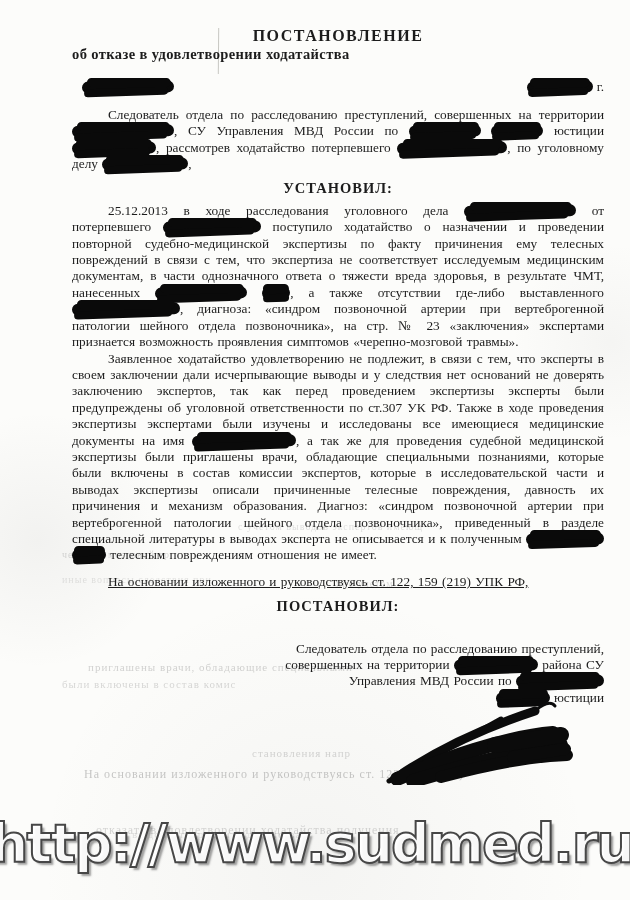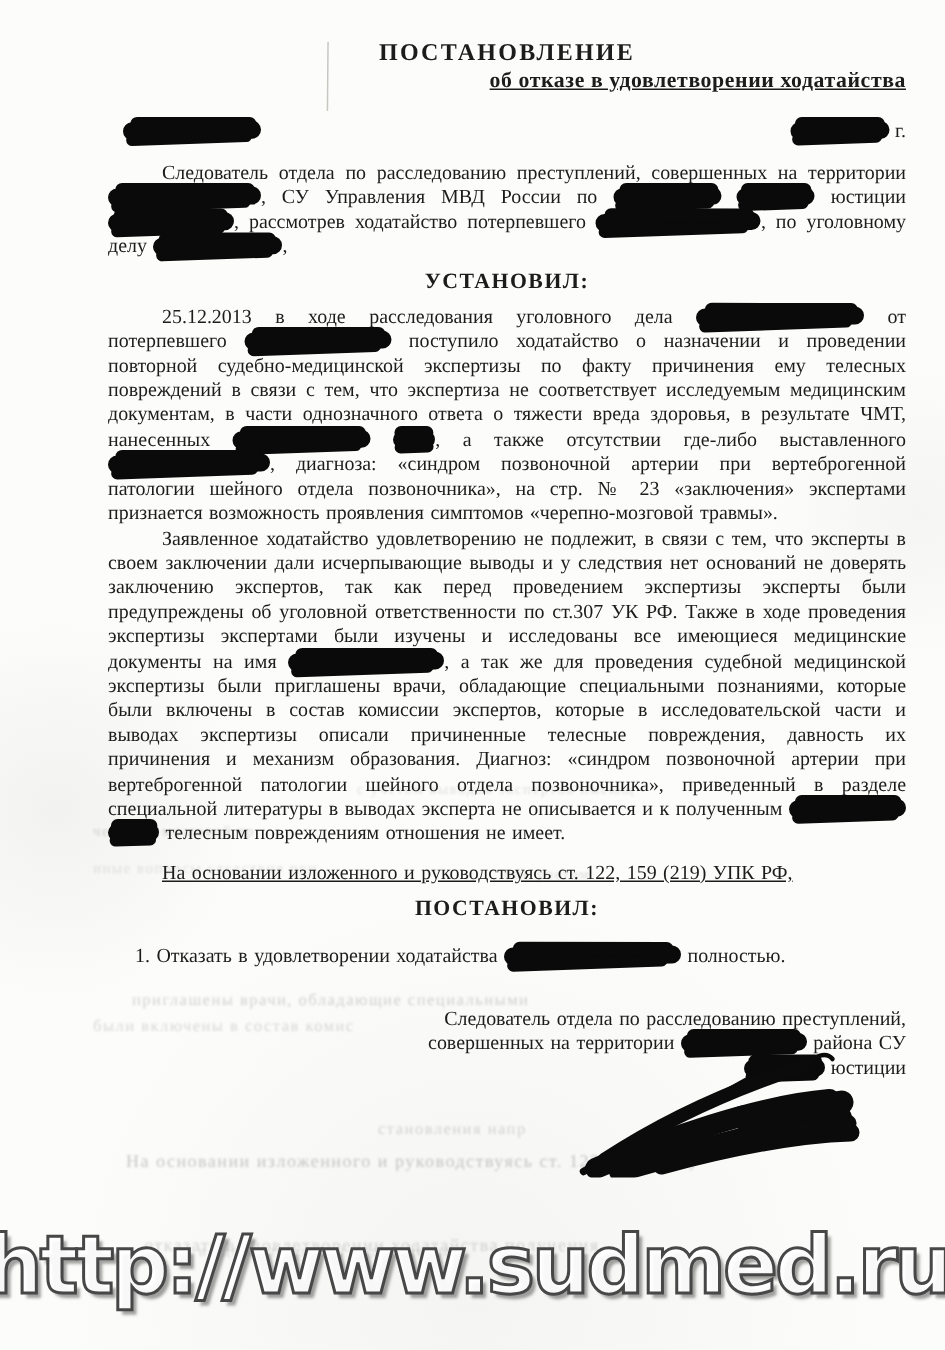--- a/index.html
+++ b/index.html
@@ -15,21 +15,21 @@
       radial-gradient(circle at 50% 96%, rgba(120,120,120,.06), transparent 30%),
       #fcfcfa;
     font-family:"Liberation Serif","DejaVu Serif",serif;
     font-size:13.3px;line-height:16.4px;
   }
   .content{position:relative;padding:28px 26px 0 72px;z-index:3;}
   .title{
     text-align:center;font-weight:bold;font-size:16px;letter-spacing:1.5px;margin:0;
   }
   .subtitle{
-    text-align:right;font-weight:bold;font-size:14.5px;letter-spacing:.4px;margin:2px 0 0 0;text-decoration:underline;
+    text-align:left;font-weight:bold;font-size:14.5px;letter-spacing:.4px;margin:2px 0 0 0;
   }
   .meta-row{
     display:flex;justify-content:space-between;align-items:flex-start;
     margin:16px 0 2px 10px;height:26px;
   }
   .para{
     text-align:justify;text-indent:36px;margin:0;word-spacing:1px;
   }
   .section-heading{
     text-align:center;font-weight:bold;font-size:14.5px;letter-spacing:1px;
@@ -109,26 +109,26 @@
     <p class="section-heading">УСТАНОВИЛ:</p>
 
     <p class="para">25.12.2013 в ходе расследования уголовного дела <span class="redact" style="width: 112px;"></span> от потерпевшего <span class="redact" style="width: 98px;"></span> поступило ходатайство о назначении и проведении повторной судебно-медицинской экспертизы по факту причинения ему телесных повреждений в связи с тем, что экспертиза не соответствует исследуемым медицинским документам, в части однозначного ответа о тяжести вреда здоровья, в результате ЧМТ, нанесенных <span class="redact" style="width: 92px;"></span> <span class="redact" style="width: 28px;"></span>, а также отсутствии  где-либо выставленного <span class="redact" style="width: 108px;"></span>, диагноза: «синдром позвоночной артерии при вертеброгенной патологии шейного отдела позвоночника», на стр. № 23 «заключения» экспертами признается возможность проявления симптомов «черепно-мозговой травмы».</p>
     <p class="para">Заявленное ходатайство удовлетворению не подлежит, в связи с тем, что эксперты в своем заключении дали исчерпывающие выводы и у следствия нет оснований не доверять заключению экспертов, так как перед проведением экспертизы эксперты были предупреждены об уголовной ответственности по ст.307 УК РФ. Также в ходе проведения экспертизы экспертами были изучены и исследованы все имеющиеся медицинские документы на имя <span class="redact" style="width: 104px;"></span>, а так же для проведения судебной медицинской экспертизы были приглашены врачи, обладающие специальными познаниями, которые были включены в состав комиссии экспертов, которые в исследовательской части и выводах экспертизы описали причиненные телесные повреждения, давность их причинения и механизм образования. Диагноз: «синдром позвоночной артерии при вертеброгенной патологии шейного отдела позвоночника»,  приведенный в разделе специальной литературы в выводах эксперта не описывается и к полученным <span class="redact" style="width: 78px;"></span> <span class="redact" style="width: 34px;"></span> телесным повреждениям отношения не имеет.</p>
 
     <p class="para legal">На основании изложенного и руководствуясь ст. 122, 159 (219) УПК РФ,</p>
 
     <p class="section-heading">ПОСТАНОВИЛ:</p>
 
     <div class="resolutions">
-      <p class="para">1. Отказать в удовлетворении  ходатайства <span class="redact" style="width: 118px;"></span> полностью.</p>
     </div>
 
     <div class="signoff">
       <p class="para">Следователь отдела по расследованию преступлений,</p>
       <p class="para">совершенных на территории <span class="redact" style="width: 84px;"></span> района СУ</p>
+      <p class="para">Управления МВД России по <span class="redact" style="width: 88px;"></span></p>
       <p class="para"><span class="redact" style="width: 54px;"></span> юстиции</p>
     </div>
   </div>
 
   <svg class="signature" viewBox="0 0 192 92" xmlns="http://www.w3.org/2000/svg">
     <g stroke="#0b0b0b" fill="none" stroke-linecap="round">
       <path d="M6 88 L118 26" stroke-width="5"></path>
       <path d="M20 80 C 55 57, 100 35, 152 18" stroke-width="9"></path>
       <path d="M14 86 C 60 66, 122 44, 170 40" stroke-width="14"></path>
       <path d="M30 88 C 80 73, 140 58, 178 52" stroke-width="14"></path>

